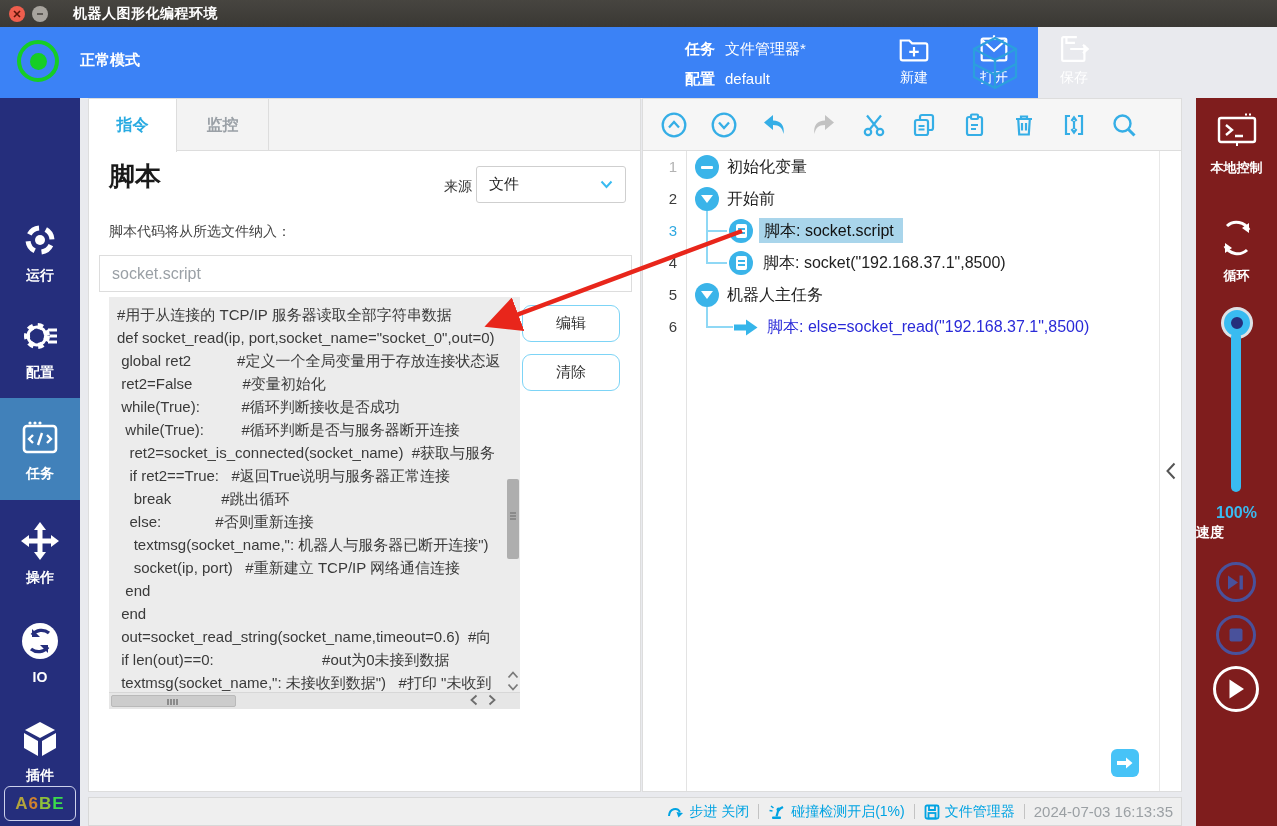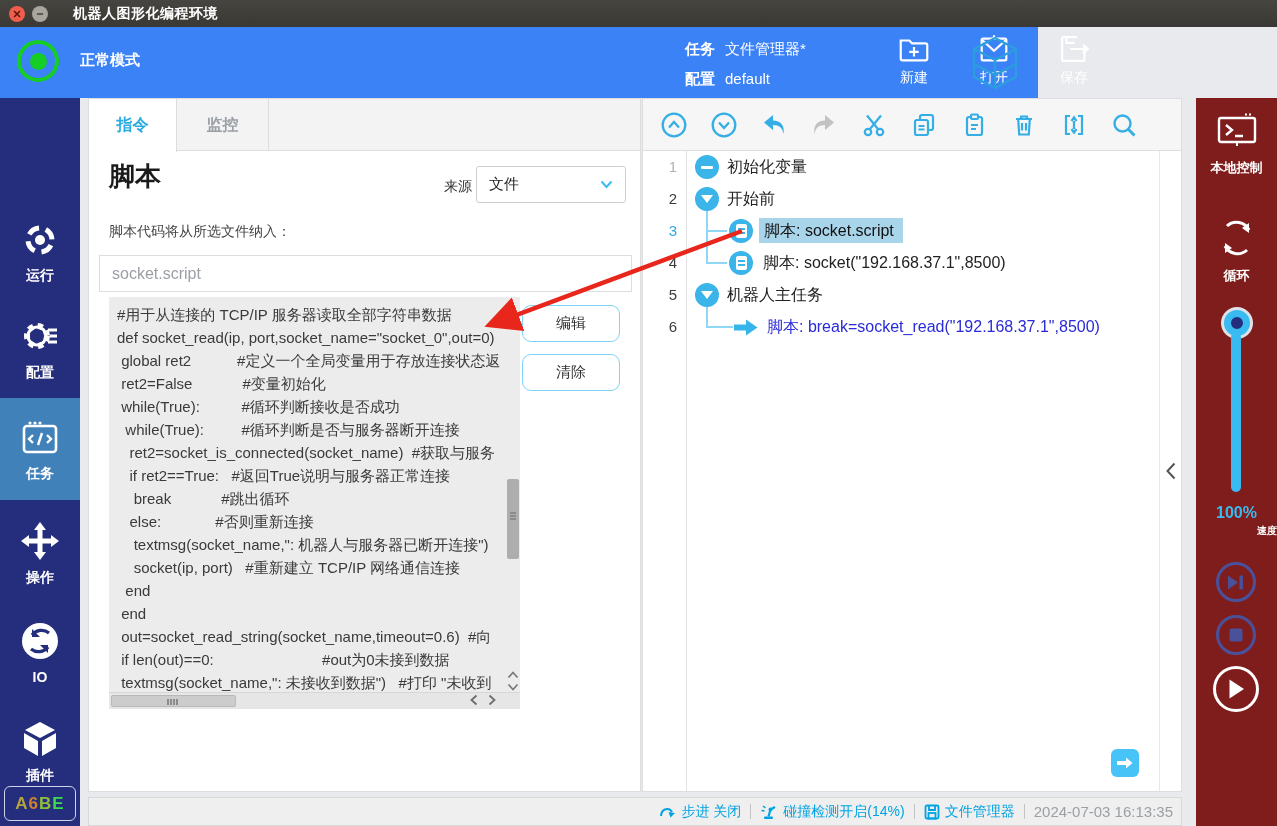--- a/index.html
+++ b/index.html
@@ -93,21 +93,21 @@
     display:flex;align-items:center;justify-content:center;cursor:pointer;}
 
   
   .rsb{position:absolute;left:1196px;top:98px;width:81px;height:728px;background:#7f1d1d;color:#fff;}
   .rsb-item{position:absolute;left:0;width:81px;display:flex;flex-direction:column;align-items:center;gap:7px;
     font-size:13px;font-weight:bold;cursor:pointer;}
   .slider-handle{position:absolute;left:28px;top:212px;width:12px;height:12px;border-radius:50%;background:#252e7c;
     border:7px solid #39bbf1;box-shadow:0 0 0 3px rgba(233,247,253,.9);cursor:pointer;}
   .slider-track{position:absolute;left:35px;top:234px;width:10px;height:160px;background:#39bbf1;border-radius:5px;cursor:pointer;}
   .speed-val{position:absolute;left:0;top:406px;width:100%;text-align:center;color:#39bbf1;font-size:16px;font-weight:bold;}
-  .speed-lab{position:absolute;left:0;top:426px;width:100%;text-align:right;color:#fff;font-size:10px;font-weight:bold;}
+  .speed-lab{position:absolute;left:0;top:426px;width:100%;text-align:left;color:#fff;font-size:14px;font-weight:bold;}
   .pbtn{position:absolute;left:20px;width:40px;height:40px;border-radius:50%;border:3px solid #49519b;box-sizing:border-box;
     display:flex;align-items:center;justify-content:center;cursor:pointer;}
   .pbtn.play{left:17px;width:46px;height:46px;border-color:#fff;}
 
   
   .statusbar{position:absolute;left:88px;top:797px;width:1094px;height:29px;background:#efefef;border:1px solid #d8d8d8;box-sizing:border-box;
     display:flex;align-items:center;justify-content:flex-end;gap:9px;padding-right:8px;font-size:14px;font-weight:normal;color:#00a3e2;}
   .st-item{display:inline-flex;align-items:center;gap:5px;cursor:pointer;}
   .st-sep{width:1px;height:15px;background:#c3c3c3;}
   .st-time{color:#9ba0a4;font-size:15px;cursor:default;}
@@ -453,21 +453,21 @@
       <div class="tlabel" style="left:84px;">机器人主任务</div>
     </div>
 
     <div class="trow" style="top:160px;">
       <div class="tnum">6</div>
       <span style="position:absolute;left:90px;top:8px;">
         <svg width="26" height="17" viewBox="0 0 26 17">
             <polygon points="1,5.5 13,5.5 13,0.5 24.5,8.5 13,16.5 13,11.5 1,11.5" fill="#35b5ea"></polygon>
           </svg>
       </span>
-      <div class="tlabel blue" style="left:124px;">脚本: break=socket_read("192.168.37.1",8500)</div>
+      <div class="tlabel blue" style="left:124px;">脚本: else=socket_read("192.168.37.1",8500)</div>
     </div>
   </div>
 
   <div class="collapse-strip">
     <svg width="10" height="18" viewBox="0 0 10 18">
         <path d="M8.5 1.5 L1.5 9 L8.5 16.5" stroke="#555" stroke-width="2" fill="none"></path>
       </svg>
   </div>
 
   <div class="nextbtn">
@@ -533,21 +533,21 @@
     <span>步进 关闭</span>
   </span>
   <span class="st-sep"></span>
   <span class="st-item">
     <svg width="18" height="17" viewBox="0 0 18 17">
       <rect x="4" y="13.5" width="9" height="2.6" rx="1" fill="#00a3e2"></rect>
       <path d="M8.5 13.5 L10.5 6.5 L15 4" fill="none" stroke="#00a3e2" stroke-width="2.2"></path>
       <circle cx="10.5" cy="6.5" r="2" fill="#00a3e2"></circle>
       <path d="M3 3 L5.5 5 M1.5 7.5 L4.5 8" stroke="#00a3e2" stroke-width="1.6"></path>
     </svg>
-    <span>碰撞检测开启(14%)</span>
+    <span>碰撞检测开启(1%)</span>
   </span>
   <span class="st-sep"></span>
   <span class="st-item">
     <svg width="16" height="16" viewBox="0 0 16 16" fill="none" stroke="#00a3e2" stroke-width="1.8">
       <rect x="1.5" y="1.5" width="13" height="13" rx="1.5"></rect>
       <path d="M5 1.5 V6 H11 V1.5"></path>
       <rect x="4.5" y="9" width="7" height="5.5"></rect>
     </svg>
     <span>文件管理器</span>
   </span>

